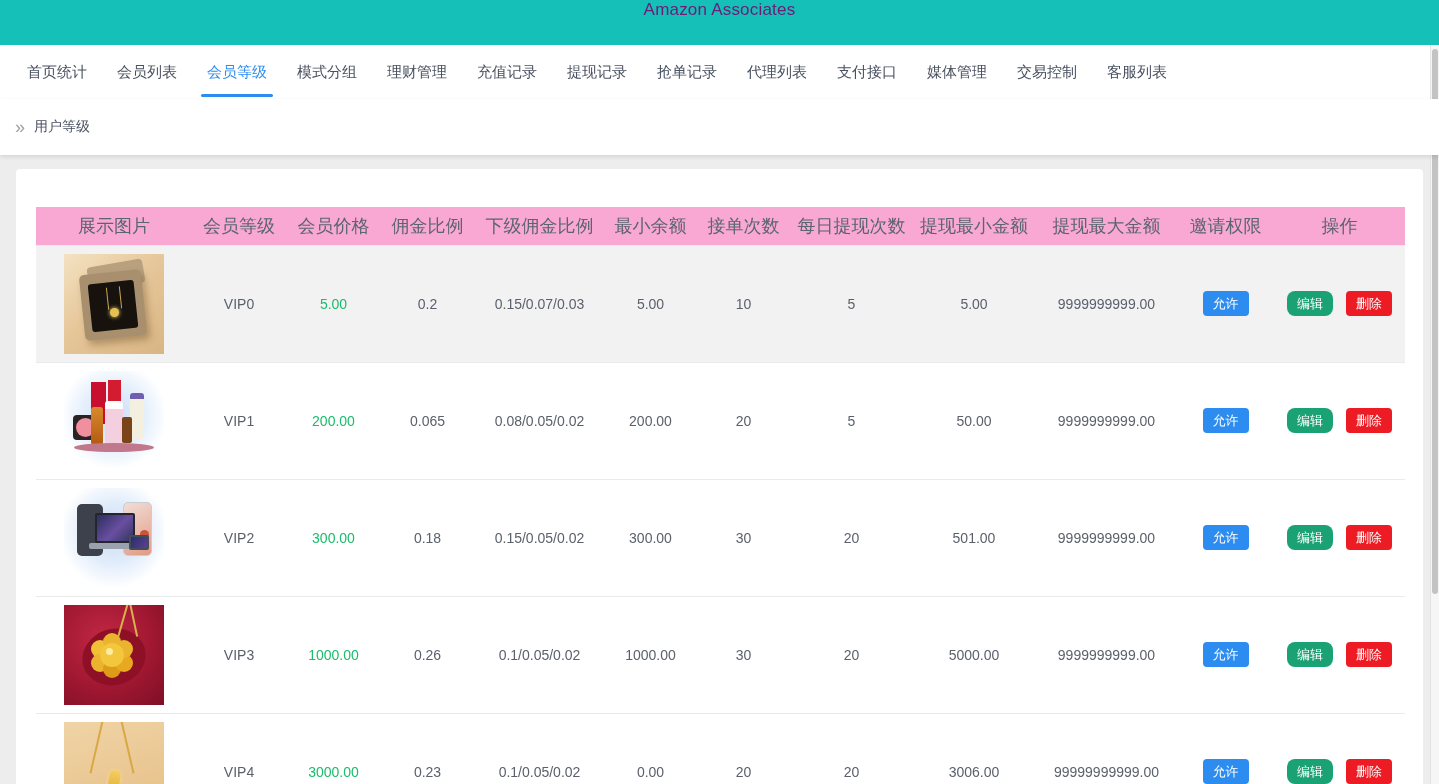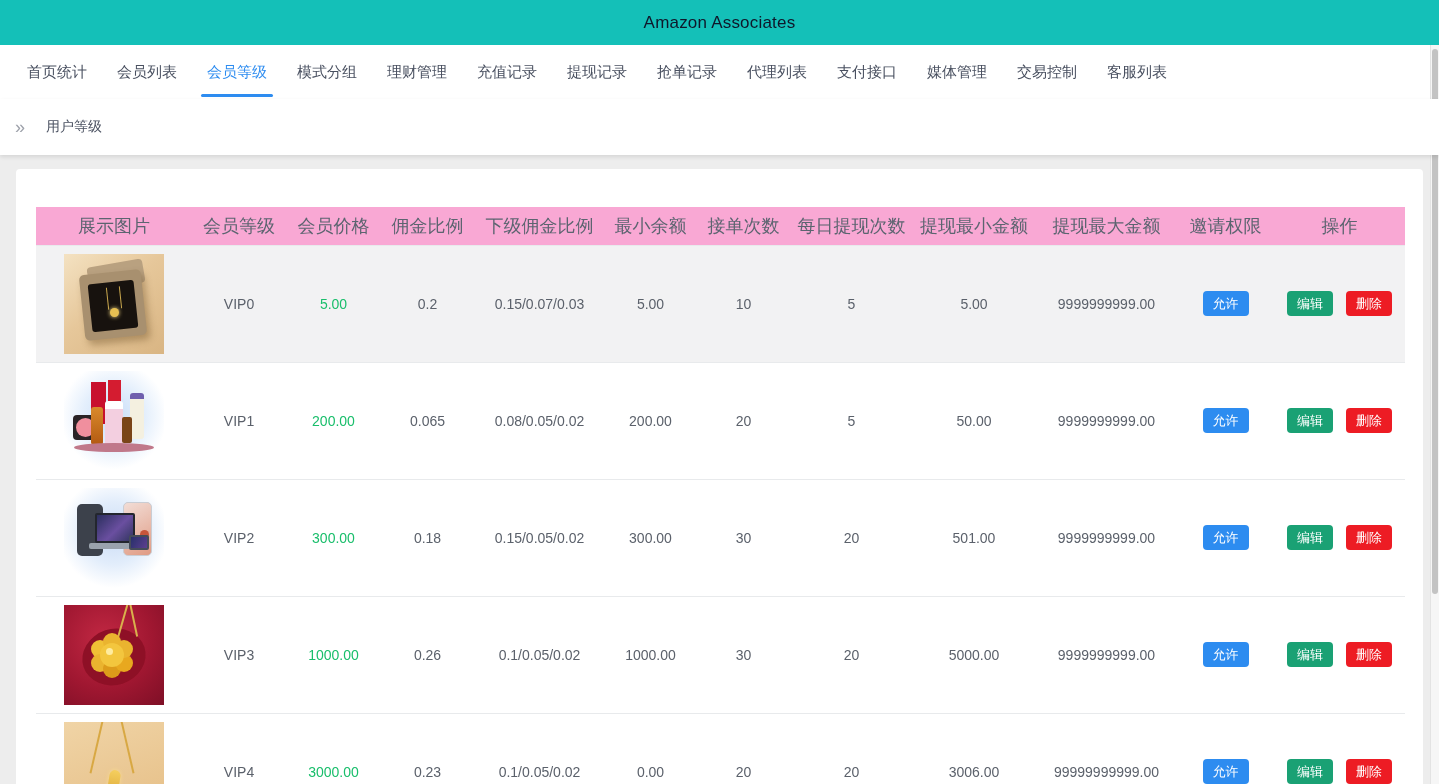--- a/index.html
+++ b/index.html
@@ -5,57 +5,57 @@
   * { box-sizing: border-box; }
   html,body { margin:0; padding:0; }
   body {
     width:1439px; height:784px; overflow:hidden; position:relative;
     background:#ededed;
     font-family:"Liberation Sans", sans-serif;
     -webkit-font-smoothing:antialiased;
   }
 
   
-  .topbar { height:45px; background:#14c0b8; position:relative; display:flex; align-items:center; color:#0f172a; }
+  .topbar { height:45px; background:#14c0b8; position:relative; display:flex; align-items:flex-start; color:#701a75; }
   .topbar-title { position:absolute; left:0; right:0; text-align:center; font-size:17px; letter-spacing:.2px; }
   .topbar-right { margin-left:auto; display:flex; align-items:stretch; height:100%; position:relative; z-index:2; }
   .refresh-btn { width:56px; display:flex; align-items:center; justify-content:center; cursor:pointer;
     border-left:1px solid rgba(255,255,255,.28); border-right:1px solid rgba(255,255,255,.28); }
   .user-btn { display:flex; align-items:center; gap:7px; padding:0 24px 0 18px; cursor:pointer; font-size:14px; }
   .caret-up { width:8px; height:8px; border-left:2px solid #fff; border-top:2px solid #fff; transform:rotate(45deg); margin-top:4px; }
 
   
   .navbar { background:#fff; height:54px; display:flex; align-items:stretch; padding-left:12px; }
   .nav-item { padding:0 15px; display:flex; align-items:center; font-size:15px; color:#495060; cursor:pointer; position:relative; white-space:nowrap; }
   .nav-item.active { color:#2d8cf0; }
   .nav-item.active::after { content:""; position:absolute; left:9px; right:9px; bottom:2px; height:3px; background:#2d8cf0; border-radius:2px; }
 
   
   .breadcrumb-bar { background:#fff; height:56px; display:flex; align-items:center; padding-left:15px;
     box-shadow:0 2px 4px rgba(0,0,0,.10); position:relative; z-index:1; }
   .bc-arrows { color:#9ea2ab; font-size:18px; margin-right:9px; line-height:1; }
-  .bc-label { color:#495060; font-size:14px;margin-left:12px; }
+  .bc-label { color:#495060; font-size:14px; }
 
   
   .content { padding:14px 16px 0 16px; }
   .card { background:#fff; border-radius:4px; padding:20px; min-height:660px; }
   table { width:100%; border-collapse:collapse; table-layout:fixed; margin-top:18px; }
   col.c0{width:156px} col.c1{width:94px} col.c2{width:95px} col.c3{width:93px}
   col.c4{width:131px} col.c5{width:91px} col.c6{width:95px} col.c7{width:121px}
   col.c8{width:124px} col.c9{width:141px} col.c10{width:97px} col.c11{width:131px}
   th { background:#f9a8d4; height:38px; font-size:18px; color:#5c6470; font-weight:400;
        border-bottom:1px solid #e8eaec; text-align:center; }
   td { height:117px; text-align:center; font-size:14px; color:#5b616b; border-bottom:1px solid #e8eaec; background:#fff; }
   tr.striped td { background:#f2f2f3; }
   .price { color:#19be6b; }
 
   .btn { border:none; border-radius:4px; color:#fff; font-size:13px; line-height:1; padding:6px 10px;
          cursor:pointer; font-family:inherit; }
   .btn-allow { background:#2d8cf0; }
-  .btn-edit  { background:#1aa174; margin-right:13px; }
+  .btn-edit  { background:#1aa174; margin-right:13px;border-radius:8px; }
   .btn-del   { background:#ed1c24; }
 
   
   .pimg { width:100px; height:100px; margin:0 auto; position:relative; overflow:hidden; }
   .pp { position:absolute; }
 
   .p0 { background:linear-gradient(140deg,#f4e2c2 0%,#e6c79a 45%,#d9b583 100%); }
   .p0-lid    { left:24px; top:9px;  width:56px; height:24px; background:#b9a180; transform:rotate(-10deg); border-radius:4px; }
   .p0-box    { left:18px; top:18px; width:62px; height:66px; background:#a8906f; transform:rotate(-6deg); border-radius:5px; box-shadow:3px 5px 7px rgba(90,60,20,.35); }
   .p0-velvet { left:26px; top:28px; width:46px; height:48px; background:#17120e; transform:rotate(-6deg); border-radius:3px; }

